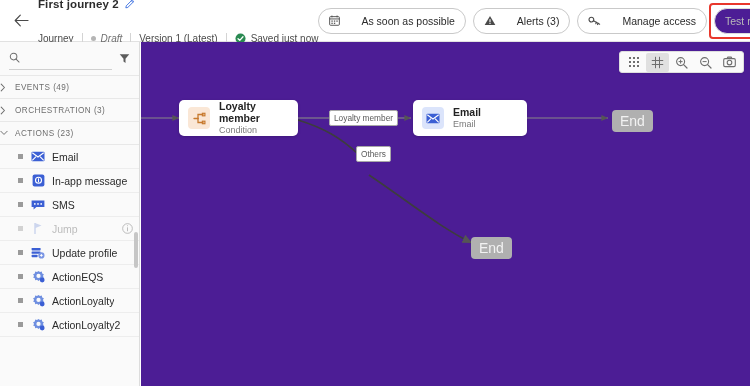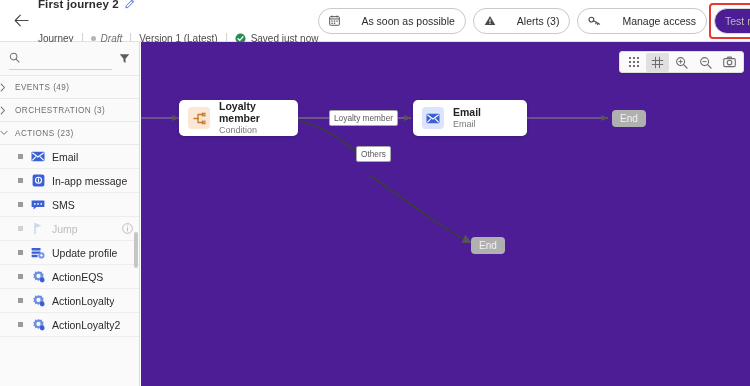--- a/index.html
+++ b/index.html
@@ -152,21 +152,21 @@
   .node-title { font-size: 10.5px; font-weight: bold; color: #232323; line-height: 12px; }
   .node-sub { font-size: 9px; color: #7a7a7a; line-height: 11px; }
 
   .edge-label {
     position: absolute; background: #fff; border: 1px solid #a8a8a8;
     border-radius: 2px; font-size: 8.3px; color: #5a5a5a;
     padding: 2px 4px; white-space: nowrap; cursor: pointer;
   }
   .end-node {
     position: absolute; background: #b0b0b0; border-radius: 4px;
-    font-size: 10px; color: #f2f2f2; padding: 3px 8px;
+    font-size: 14px; color: #f2f2f2; padding: 3px 8px;
     white-space: nowrap; cursor: pointer;
   }
 </style>
 </head>
 <body>
 
 <div id="app">
 
   <div class="header">
     <div class="back-btn">

